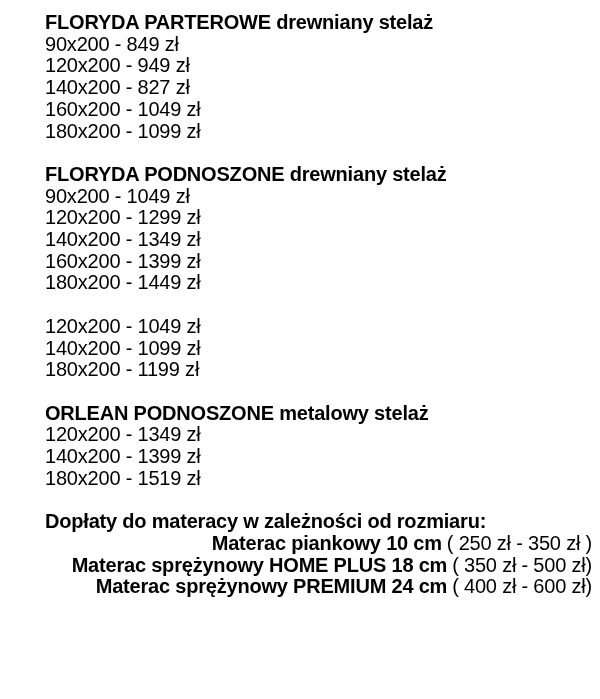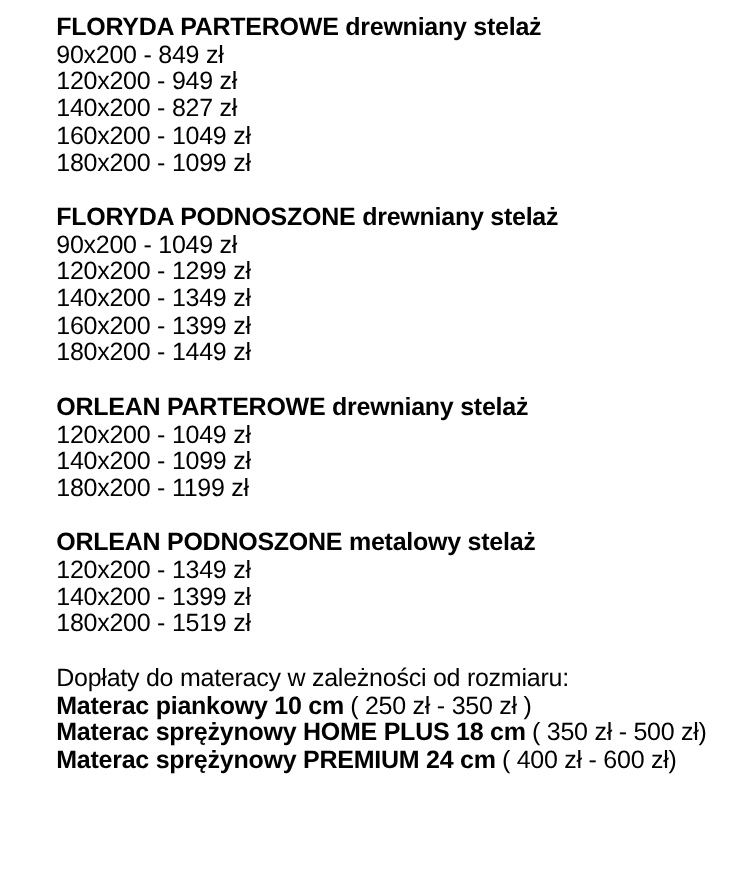--- a/index.html
+++ b/index.html
@@ -28,23 +28,25 @@
     letter-spacing: -0.2px;
   }
   .price-row {
     letter-spacing: -0.2px;
   }
   .surcharges {
     margin: 0;
   }
   .surcharge-intro {
     letter-spacing: -0.2px;
+    font-weight: bold;
   }
   .surcharge-item {
     letter-spacing: -0.2px;
+    text-align: right;
   }
   .surcharge-name {
     font-weight: bold;
   }
   .surcharge-range {
     margin-left: 5px;
     font-weight: normal;
   }
 </style>
 </head>
@@ -64,21 +66,20 @@
   <div class="section">
     <div class="section-title">FLORYDA PODNOSZONE drewniany stelaż</div>
     <div class="price-row">90x200 - 1049 zł</div>
     <div class="price-row">120x200 - 1299 zł</div>
     <div class="price-row">140x200 - 1349 zł</div>
     <div class="price-row">160x200 - 1399 zł</div>
     <div class="price-row">180x200 - 1449 zł</div>
   </div>
 
   <div class="section">
-    <div class="section-title">ORLEAN PARTEROWE drewniany stelaż</div>
     <div class="price-row">120x200 - 1049 zł</div>
     <div class="price-row">140x200 - 1099 zł</div>
     <div class="price-row">180x200 - 1199 zł</div>
   </div>
 
   <div class="section">
     <div class="section-title">ORLEAN PODNOSZONE metalowy stelaż</div>
     <div class="price-row">120x200 - 1349 zł</div>
     <div class="price-row">140x200 - 1399 zł</div>
     <div class="price-row">180x200 - 1519 zł</div>

